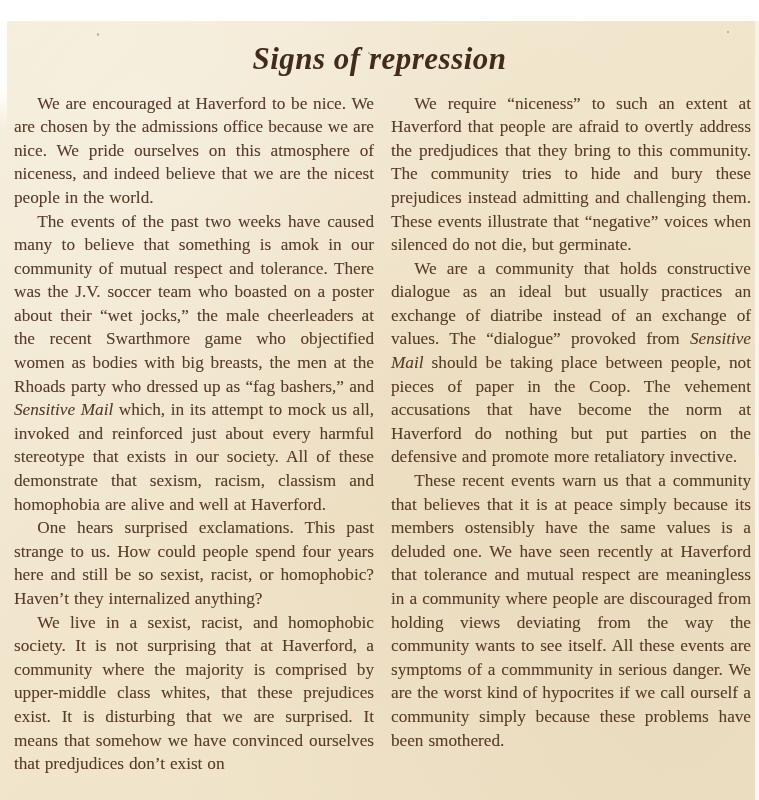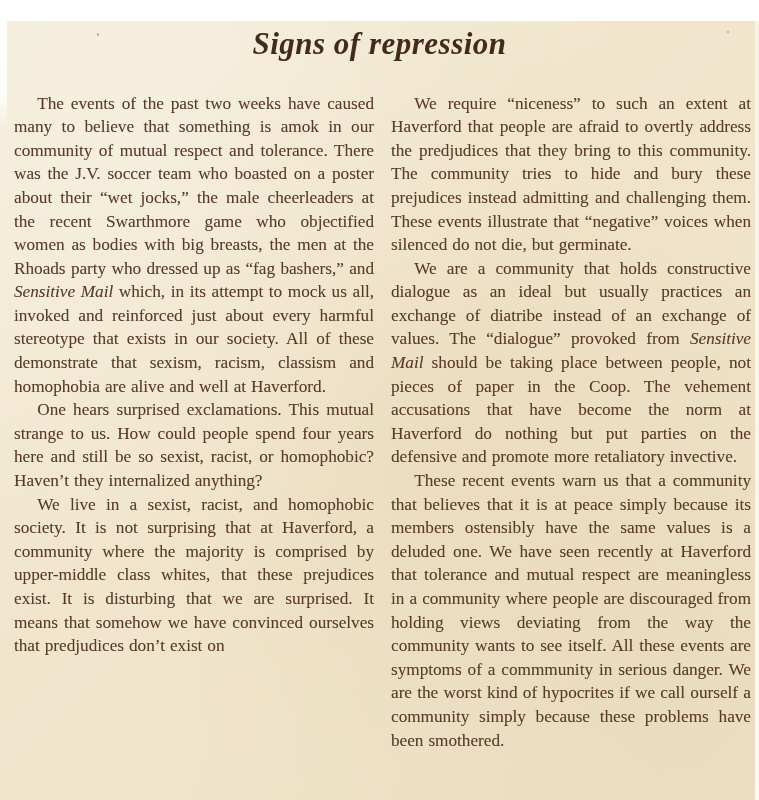--- a/index.html
+++ b/index.html
@@ -38,21 +38,21 @@
     width: 4px; height: 100%;
     background: linear-gradient(180deg, rgba(253,253,251,0.55), rgba(253,253,251,0.9));
   }
   .headline {
     text-align: center;
     font-style: italic;
     font-weight: 600;
     font-size: 31px;
     letter-spacing: 0.5px;
     color: #422a1c;
-    padding-top: 5px;
+    padding-top: 20px;
     height: 47px;
     box-sizing: border-box;
   }
   .columns {
     display: flex;
     gap: 17px;
     padding: 3px 8px 0 14px;
   }
   .column {
     flex: 1 1 0;
@@ -92,22 +92,23 @@
   <div class="scan-edge-left"></div>
   <div class="scan-edge-right"></div>
   <div class="speck s1"></div>
   <div class="speck s2"></div>
   <div class="speck s3"></div>
 
   <h1 class="headline">Signs of repression</h1>
 
   <div class="columns">
     <div class="column">
+        <p><span>We are encouraged at Haverford to be nice. We are chosen by the admissions office because we are nice. We pride ourselves on this atmosphere of niceness, and indeed believe that we are the nicest people in the world.</span></p>
         <p><span>The events of the past two weeks have caused many to believe that something is amok in our community of mutual respect and tolerance. There was the J.V. soccer team who boasted on a poster about their “wet jocks,” the male cheerleaders at the recent Swarthmore game who objectified women as bodies with big breasts, the men at the Rhoads party who dressed up as “fag bashers,” and </span><em>Sensitive Mail</em><span> which, in its attempt to mock us all, invoked and reinforced just about every harmful stereotype that exists in our society. All of these demonstrate that sexism, racism, classism and homophobia are alive and well at Haverford.</span></p>
-        <p><span>One hears surprised exclamations. This mutual strange to us. How could people spend four years here and still be so sexist, racist, or homophobic? Haven’t they internalized anything?</span></p>
+        <p><span>One hears surprised exclamations. This past strange to us. How could people spend four years here and still be so sexist, racist, or homophobic? Haven’t they internalized anything?</span></p>
         <p><span>We live in a sexist, racist, and homophobic society. It is not surprising that at Haverford, a community where the majority is comprised by upper-middle class whites, that these prejudices exist. It is disturbing that we are surprised. It means that somehow we have convinced ourselves that predjudices don’t exist on</span></p>
       </div>
     <div class="column">
         <p><span>We require “niceness” to such an extent at Haverford that people are afraid to overtly address the predjudices that they bring to this community. The community tries to hide and bury these prejudices instead admitting and challenging them. These events illustrate that “negative” voices when silenced do not die, but germinate.</span></p>
         <p><span>We are a community that holds constructive dialogue as an ideal but usually practices an exchange of diatribe instead of an exchange of values. The “dialogue” provoked from </span><em>Sensitive Mail</em><span> should be taking place between people, not pieces of paper in the Coop. The vehement accusations that have become the norm at Haverford do nothing but put parties on the defensive and promote more retaliatory invective.</span></p>
         <p><span>These recent events warn us that a community that believes that it is at peace simply because its members ostensibly have the same values is a deluded one. We have seen recently at Haverford that tolerance and mutual respect are meaningless in a community where people are discouraged from holding views deviating from the way the community wants to see itself. All these events are symptoms of a commmunity in serious danger. We are the worst kind of hypocrites if we call ourself a community simply because these problems have been smothered.</span></p>
       </div>
   </div>
 </div>
 

